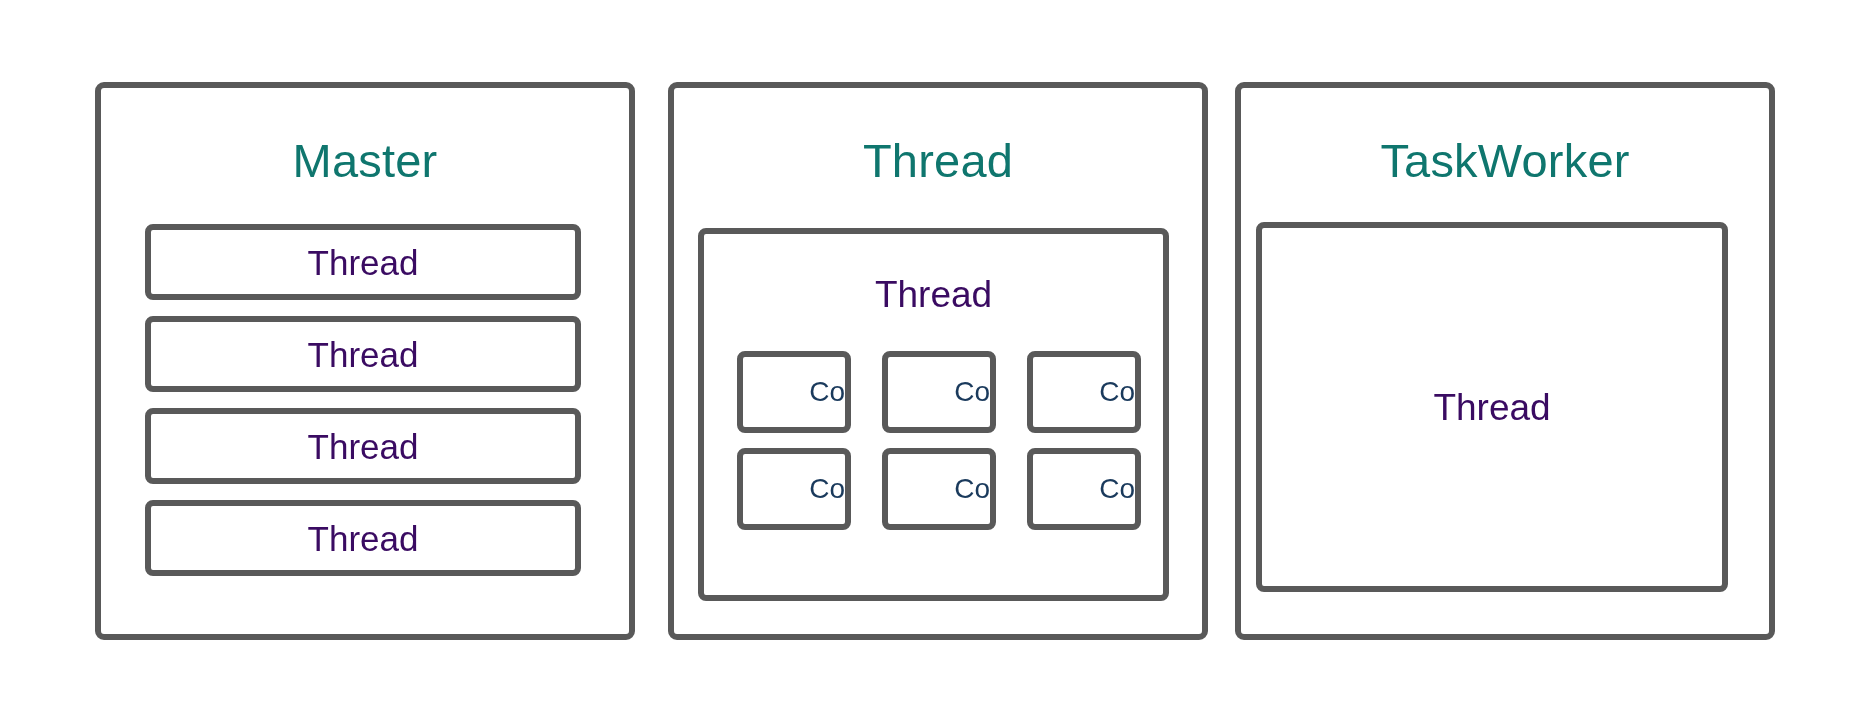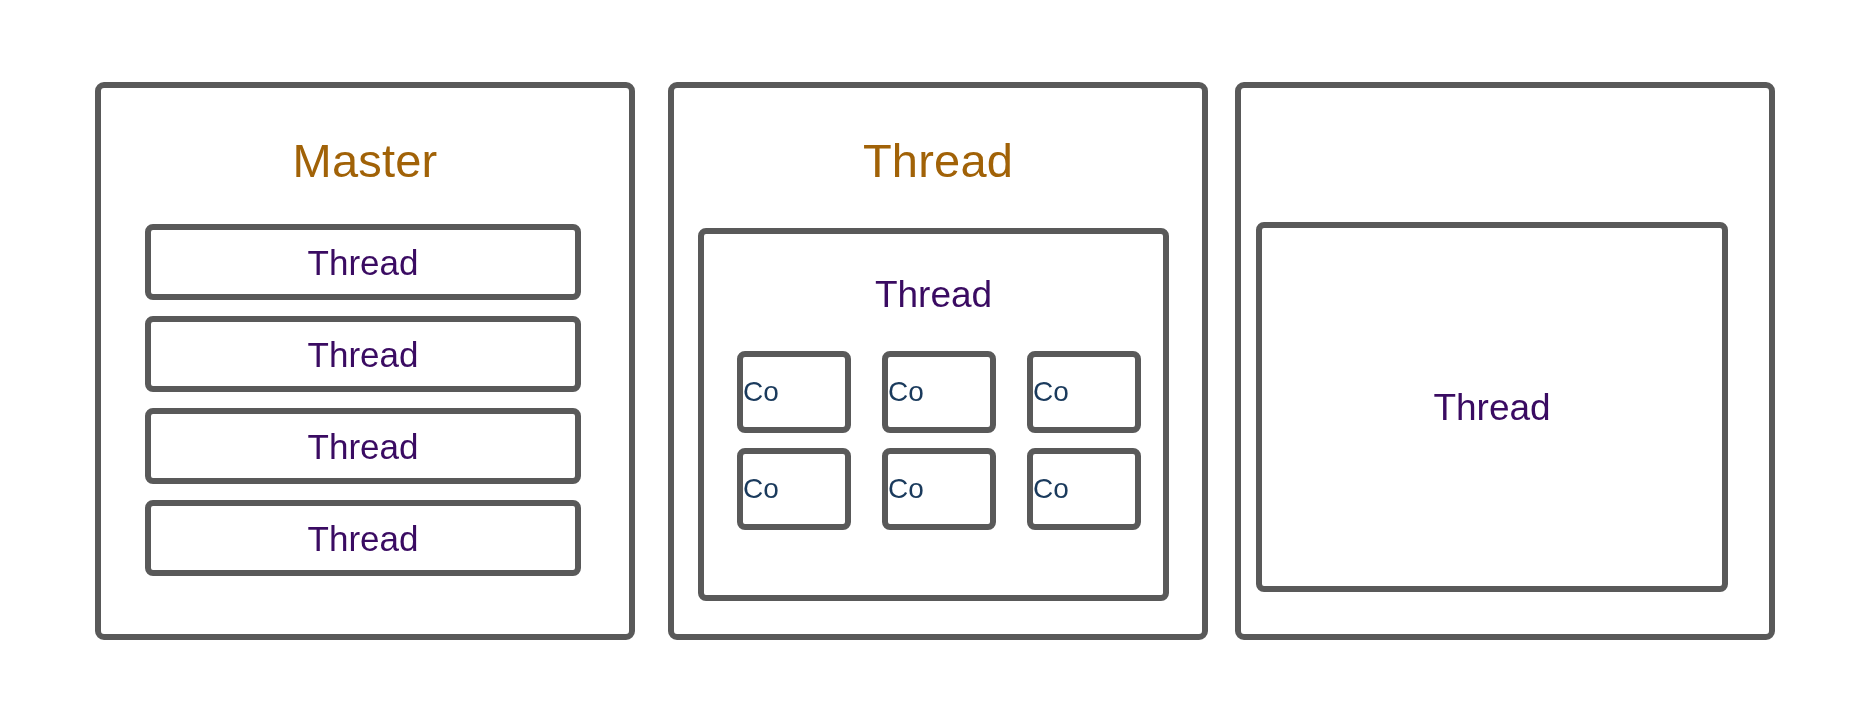--- a/index.html
+++ b/index.html
@@ -35,21 +35,21 @@
 
   .panel-title {
     position: absolute;
     left: 0;
     right: 0;
     top: 48px;
     text-align: center;
     font-size: 47px;
     line-height: 1.05;
     font-weight: 400;
-    color: #a16207;
+    color: #0f766e;
     letter-spacing: 0.2px;
     white-space: nowrap;
   }
 
   
   .thread-bar {
     position: absolute;
     left: 44px;
     width: 436px;
     height: 76px;
@@ -104,21 +104,21 @@
     column-gap: 31px;
     row-gap: 15px;
   }
   .coroutine-box {
     box-sizing: border-box;
     border: 6px solid #595959;
     border-radius: 8px;
     background: #ffffff;
     display: flex;
     align-items: center;
-    justify-content: flex-start;
+    justify-content: flex-end;
   }
   .coroutine-label {
     font-size: 28px;
     line-height: 1;
     color: #1A3A5C;
   }
 
   
   #taskworker-thread-box {
     position: absolute;
@@ -188,19 +188,20 @@
           <span class="coroutine-label">Co</span>
         </div>
         <div class="coroutine-box">
           <span class="coroutine-label">Co</span>
         </div>
       </div>
     </div>
   </div>
 
   <div class="panel" id="panel-taskworker">
+    <div class="panel-title">TaskWorker</div>
 
     <div id="taskworker-thread-box">
       <span id="taskworker-thread-label">Thread</span>
     </div>
   </div>
 
 </div>
 
 </body></html>

